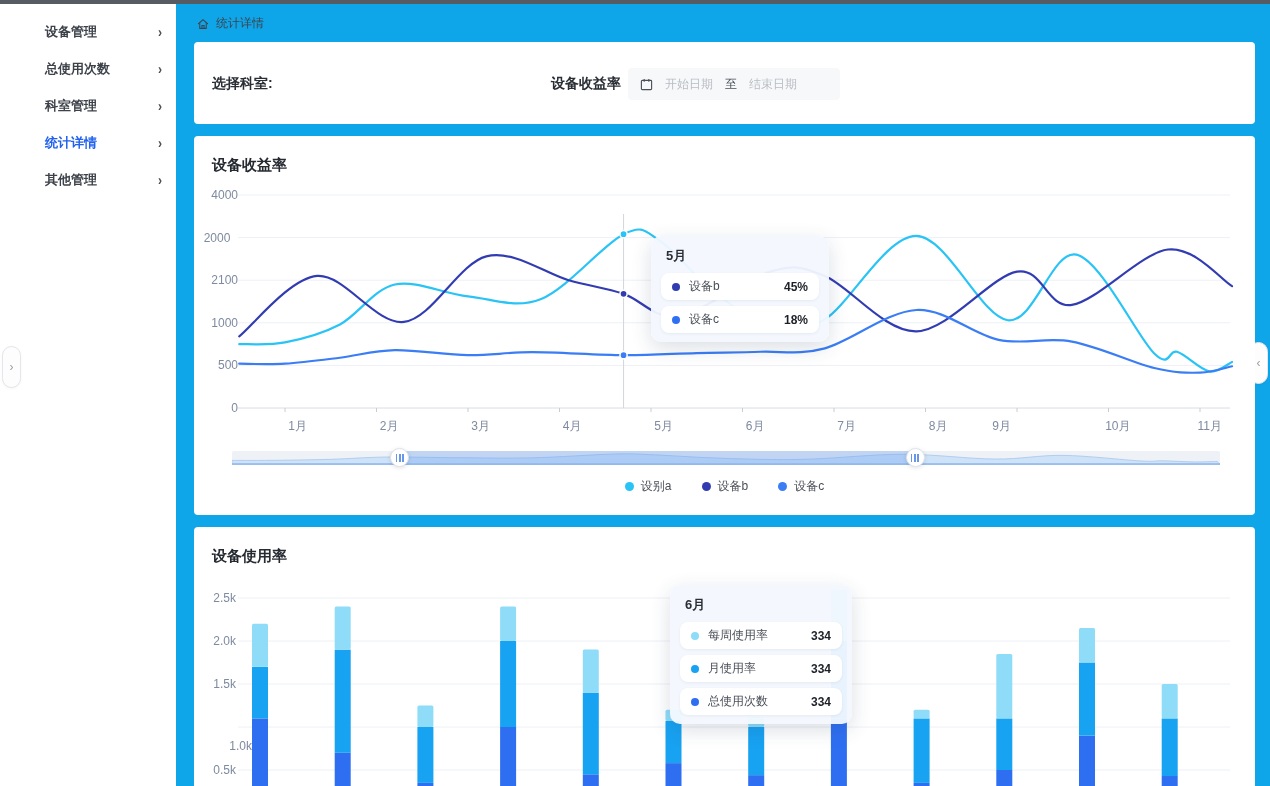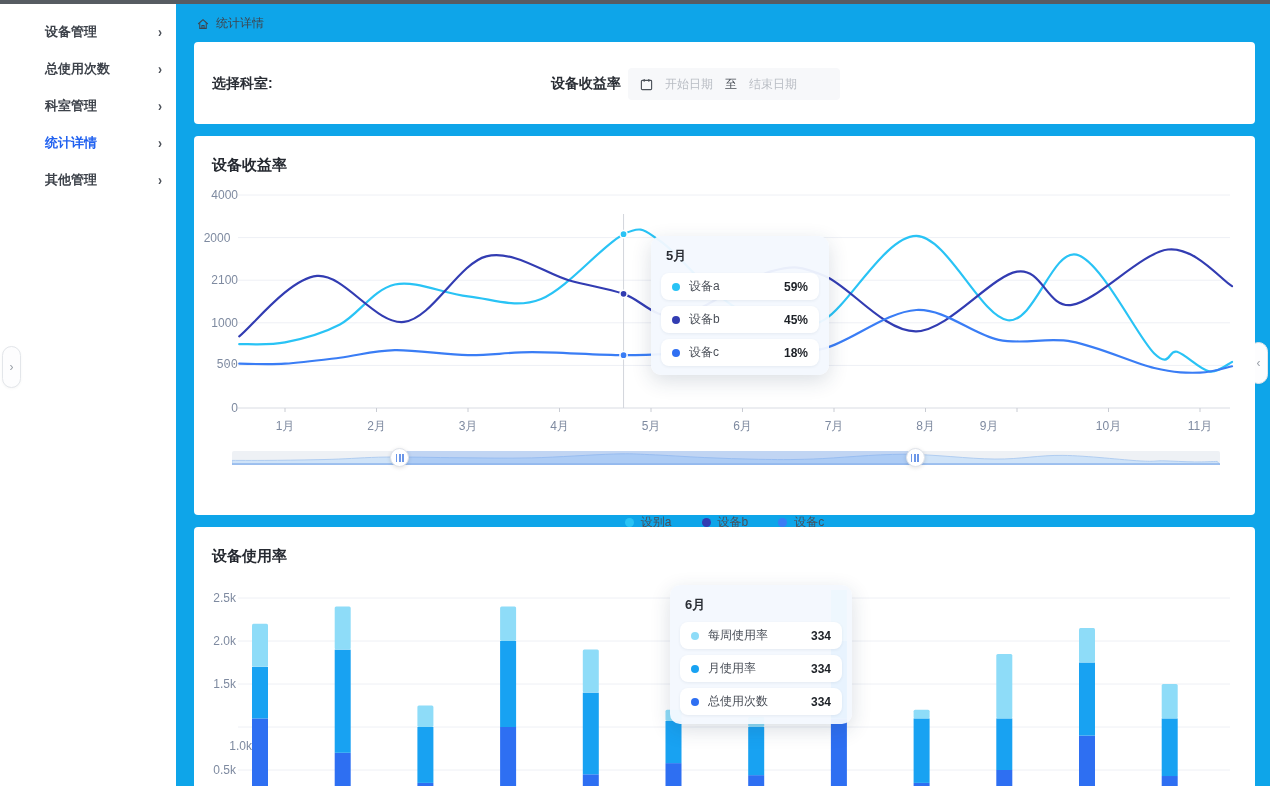--- a/index.html
+++ b/index.html
@@ -37,33 +37,33 @@
           padding:0 12px 0 14px;box-sizing:border-box;cursor:pointer;}
   .select .sel-val{font-size:13px;color:#3d424a;}
   .select .sel-arrow{margin-left:auto;color:#7a818b;}
   .daterange{position:absolute;left:434px;top:26px;width:212px;height:32px;background:#f7f8fa;
              border-radius:4px;display:flex;align-items:center;gap:12px;padding:0 12px;
              box-sizing:border-box;cursor:pointer;}
   .daterange .ph{font-size:12px;color:#b9bdc4;}
   .daterange .to{font-size:12px;color:#4a4f57;}
   
   .ylab{position:absolute;width:42px;text-align:right;font-size:12px;color:#7e8aa0;}
-  .xlab{position:absolute;width:44px;text-align:center;font-size:12px;color:#7e8aa0;}
+  .xlab{position:absolute;width:44px;text-align:right;font-size:12px;color:#7e8aa0;}
   
   .slider{position:absolute;left:38px;top:315px;width:988px;height:14px;background:#eef1f5;
           border-radius:2px;}
   .handle{position:absolute;top:-3px;width:19px;height:19px;border-radius:50%;background:#fff;
           border:1px solid #dfe3ea;box-shadow:0 1px 4px rgba(0,0,0,.12);display:flex;
           align-items:center;justify-content:center;cursor:ew-resize;box-sizing:border-box;}
   .handle .grip{width:8px;height:8px;
       background:repeating-linear-gradient(90deg,#6b96e8 0 1.5px,transparent 1.5px 3.2px);}
   
   .legend{position:absolute;left:0;top:342px;width:100%;display:flex;justify-content:center;
           gap:30px;}
-  .leg-item{display:flex;align-items:center;gap:7px;font-size:12px;color:#4a4f58;cursor:pointer;margin-top:36px;}
+  .leg-item{display:flex;align-items:center;gap:7px;font-size:12px;color:#4a4f58;cursor:pointer;}
   .dot{width:9px;height:9px;border-radius:50%;background:#999;flex:none;}
   
   .tip{position:absolute;background:rgba(243,248,254,.95);border-radius:10px;
        box-shadow:0 6px 20px rgba(31,56,88,.16);padding:9px 10px 9px;z-index:5;}
   .tip-title{font-size:13px;font-weight:700;color:#2a2e35;margin:2px 0 8px 5px;}
   .tip-row{background:#fff;border-radius:8px;height:27px;display:flex;align-items:center;
            padding:0 11px;margin-top:6px;box-shadow:0 1px 3px rgba(31,56,88,.07);}
   .tip-row .dot{width:8px;height:8px;margin-right:9px;}
   .tip-row .lbl{font-size:12px;color:#4a4f58;}
   .tip-row .val{margin-left:auto;font-size:12px;font-weight:700;color:#1d2127;}
@@ -129,21 +129,21 @@
       <span class="ph">开始日期</span>
       <span class="to">至</span>
       <span class="ph">结束日期</span>
     </div>
   </div>
 
   <div class="panel panel-line">
     <div class="panel-title">设备收益率</div>
     <div id="lineYLabels">
         <div class="ylab" style="left: 2px; top: 265px;">0</div>
-        <div class="ylab" style="left: 2px; top: 222.4px; font-family: Liberation Mono, monospace;">500</div>
+        <div class="ylab" style="left: 2px; top: 222.4px;">500</div>
         <div class="ylab" style="left: 2px; top: 179.8px;">1000</div>
         <div class="ylab" style="left: 2px; top: 137.2px;">2100</div>
         <div class="ylab" style="left: 2px; top: 94.6px; text-align: center;">2000</div>
         <div class="ylab" style="left: 2px; top: 52px;">4000</div>
       </div>
     <svg id="lineSvg" class="chart-svg" style="left:36px;top:54px;" width="1005" height="232">
         <line x1="8" y1="175.4" x2="1000" y2="175.4" stroke="#eef0f5" stroke-width="1"></line>
         <line x1="8" y1="132.8" x2="1000" y2="132.8" stroke="#eef0f5" stroke-width="1"></line>
         <line x1="8" y1="90.19999999999999" x2="1000" y2="90.19999999999999" stroke="#eef0f5" stroke-width="1"></line>
         <line x1="8" y1="47.599999999999994" x2="1000" y2="47.599999999999994" stroke="#eef0f5" stroke-width="1"></line>
@@ -206,25 +206,20 @@
         <span>设备b</span>
       </div>
       <div class="leg-item">
         <span class="dot" style="background: rgb(58, 125, 245);"></span>
         <span>设备c</span>
       </div>
     </div>
 
     <div class="tip tip1">
       <div class="tip-title">5月</div>
-      <div class="tip-row">
-        <span class="dot" style="background: rgb(41, 195, 245);"></span>
-        <span class="lbl">设备a</span>
-        <span class="val">59%</span>
-      </div>
       <div class="tip-row">
         <span class="dot" style="background: rgb(50, 60, 178);"></span>
         <span class="lbl">设备b</span>
         <span class="val">45%</span>
       </div>
       <div class="tip-row">
         <span class="dot" style="background: rgb(47, 111, 242);"></span>
         <span class="lbl">设备c</span>
         <span class="val">18%</span>
       </div>

